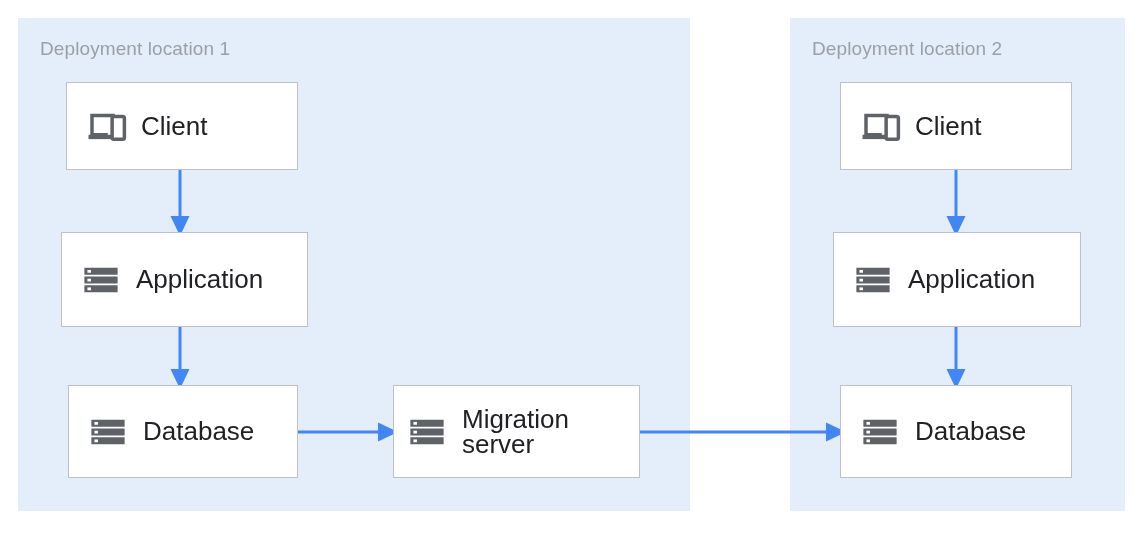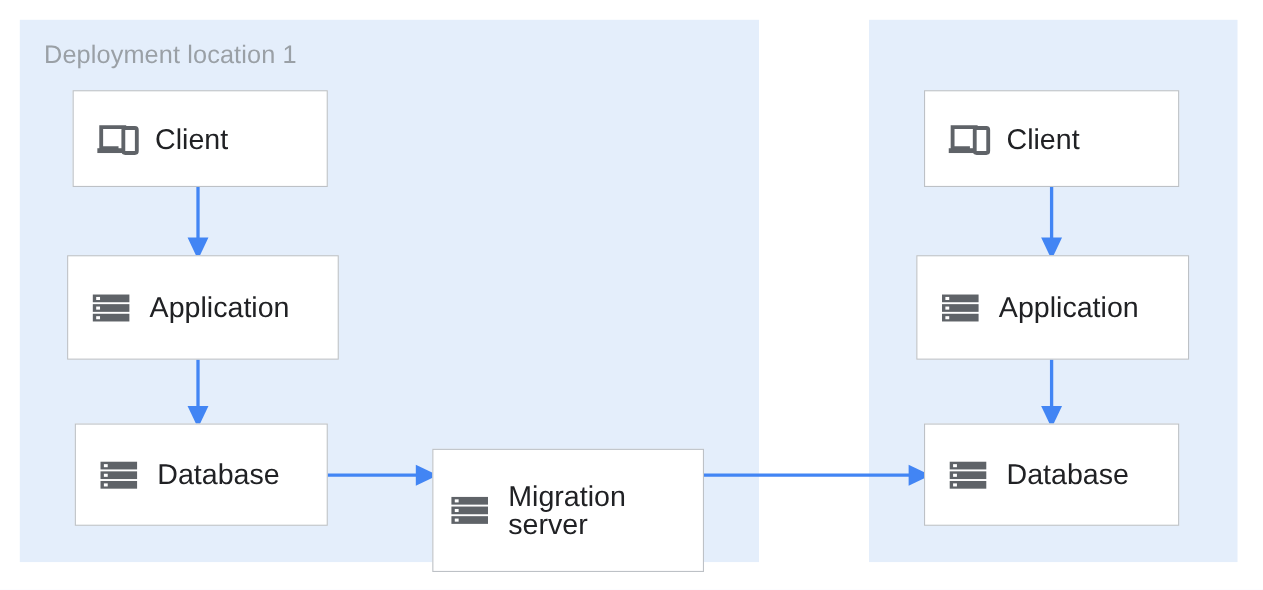--- a/index.html
+++ b/index.html
@@ -25,21 +25,21 @@
     position: absolute;
     background: #e4eefb;
     box-sizing: border-box;
   }
   #panel-1 { left: 18px;  top: 18px; width: 672px; height: 493px; }
   #panel-2 { left: 790px; top: 18px; width: 335px; height: 493px; }
 
   .panel-label {
     position: absolute;
     color: #9aa0a6;
-    font-size: 23px;
+    font-size: 19px;
     line-height: 22px;
     letter-spacing: 0.1px;
     white-space: nowrap;
   }
   #panel-1-label { left: 40px;  top: 38px; }
   #panel-2-label { left: 812px; top: 38px; }
 
   
   .node {
     position: absolute;
@@ -62,21 +62,21 @@
     color: #202124;
     font-size: 26px;
     line-height: 25px;
     white-space: pre-line;
   }
 
   
   #node-client-1      { left: 66px;  top: 82px;  width: 232px; height: 88px; }
   #node-application-1 { left: 61px;  top: 232px; width: 247px; height: 95px; }
   #node-database-1    { left: 68px;  top: 385px; width: 230px; height: 93px; }
-  #node-migration     { left: 393px; top: 408px; width: 247px; height: 112px; padding-left: 12px; }
+  #node-migration     { left: 393px; top: 385px; width: 247px; height: 93px; padding-left: 12px; }
 
   
   #node-client-2      { left: 840px; top: 82px;  width: 232px; height: 88px; }
   #node-application-2 { left: 833px; top: 232px; width: 248px; height: 95px; }
   #node-database-2    { left: 840px; top: 385px; width: 232px; height: 93px; }
 
   
   .connector {
     position: absolute;
     overflow: visible;
@@ -92,20 +92,21 @@
 </style>
 </head>
 <body>
 
 <div id="diagram">
 
   <div class="panel" id="panel-1"></div>
   <div class="panel-label" id="panel-1-label">Deployment location 1</div>
 
   <div class="panel" id="panel-2"></div>
+  <div class="panel-label" id="panel-2-label">Deployment location 2</div>
 
   <svg class="connector" id="conn-c1-a1" viewBox="0 0 24 68">
     <line x1="12" y1="0" x2="12" y2="54" stroke="#4285f4" stroke-width="3"></line>
     <polygon points="12,68 2.5,48 21.5,48" fill="#4285f4"></polygon>
   </svg>
 
   <svg class="connector" id="conn-a1-d1" viewBox="0 0 24 64">
     <line x1="12" y1="0" x2="12" y2="50" stroke="#4285f4" stroke-width="3"></line>
     <polygon points="12,64 2.5,44 21.5,44" fill="#4285f4"></polygon>
   </svg>

